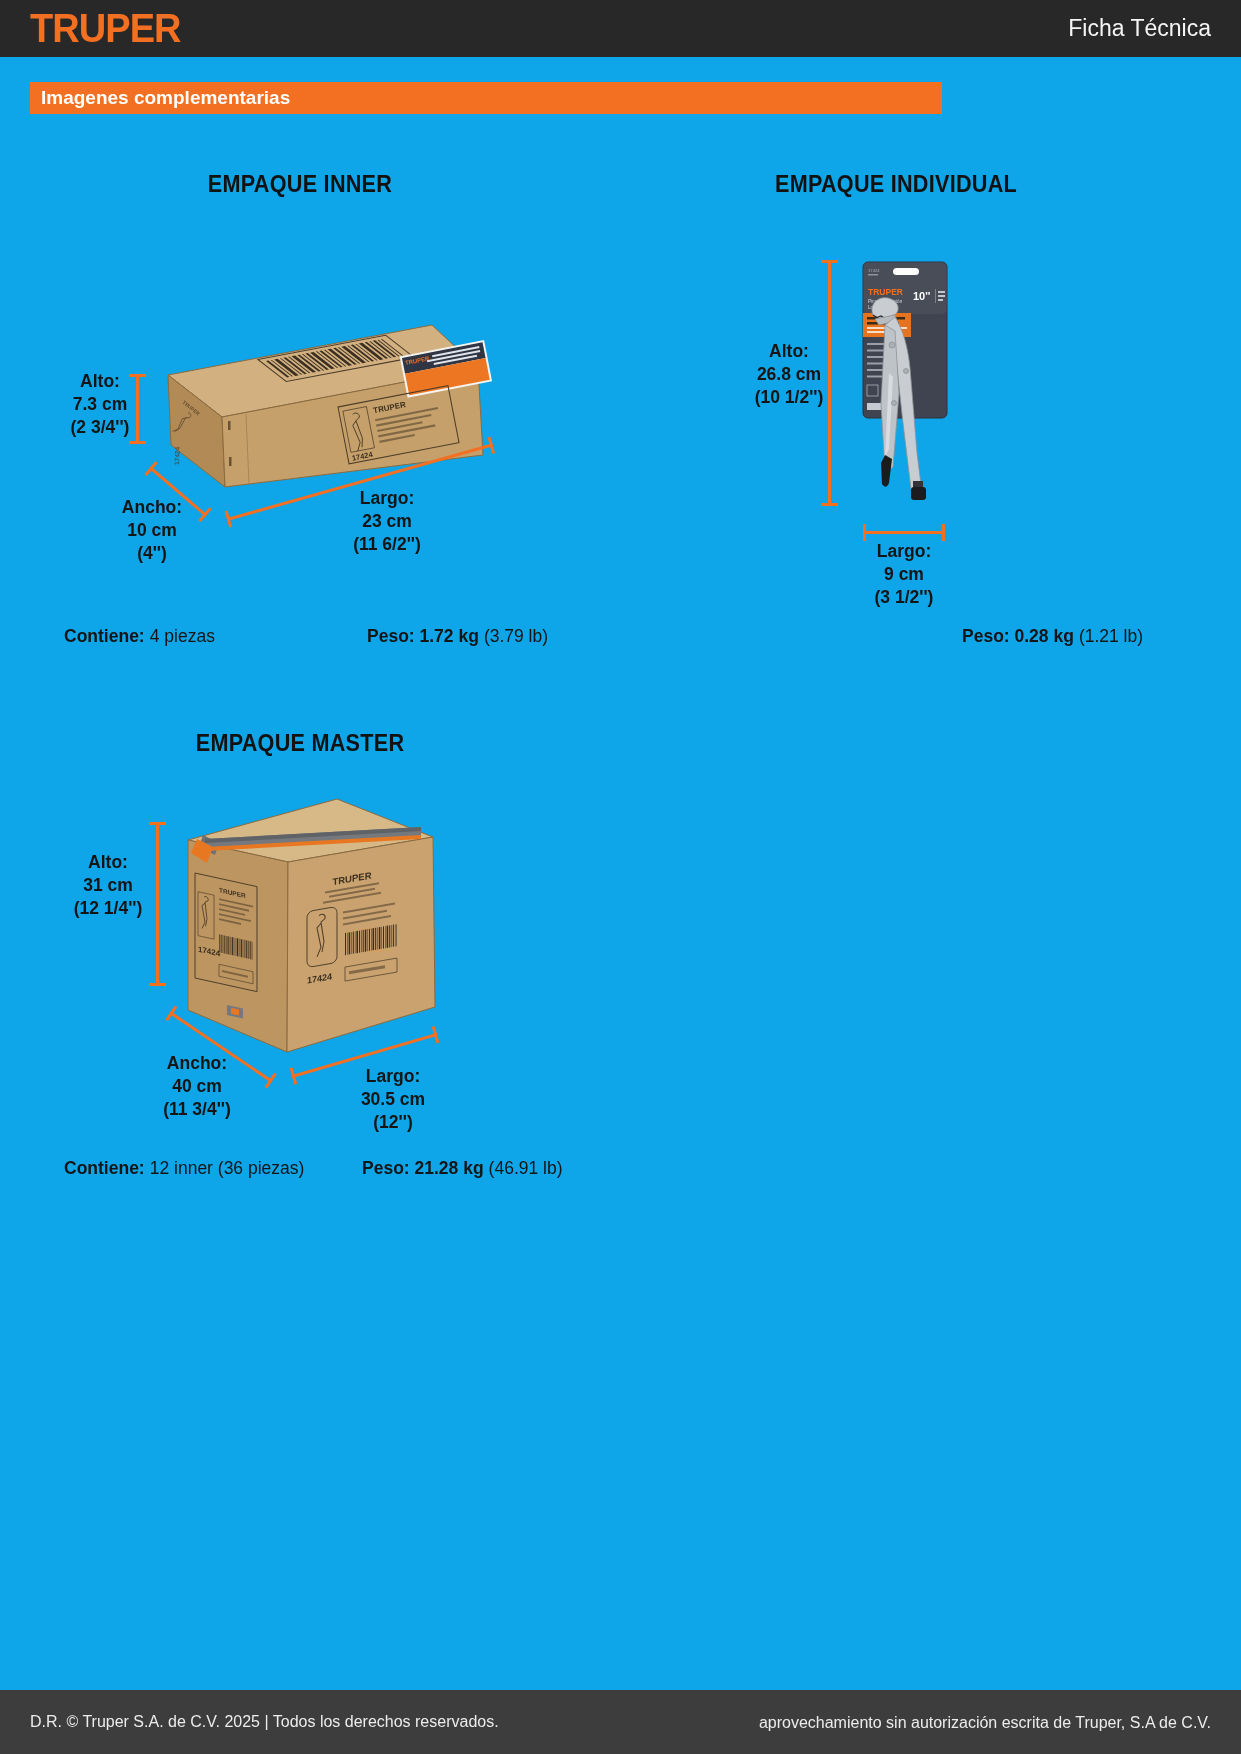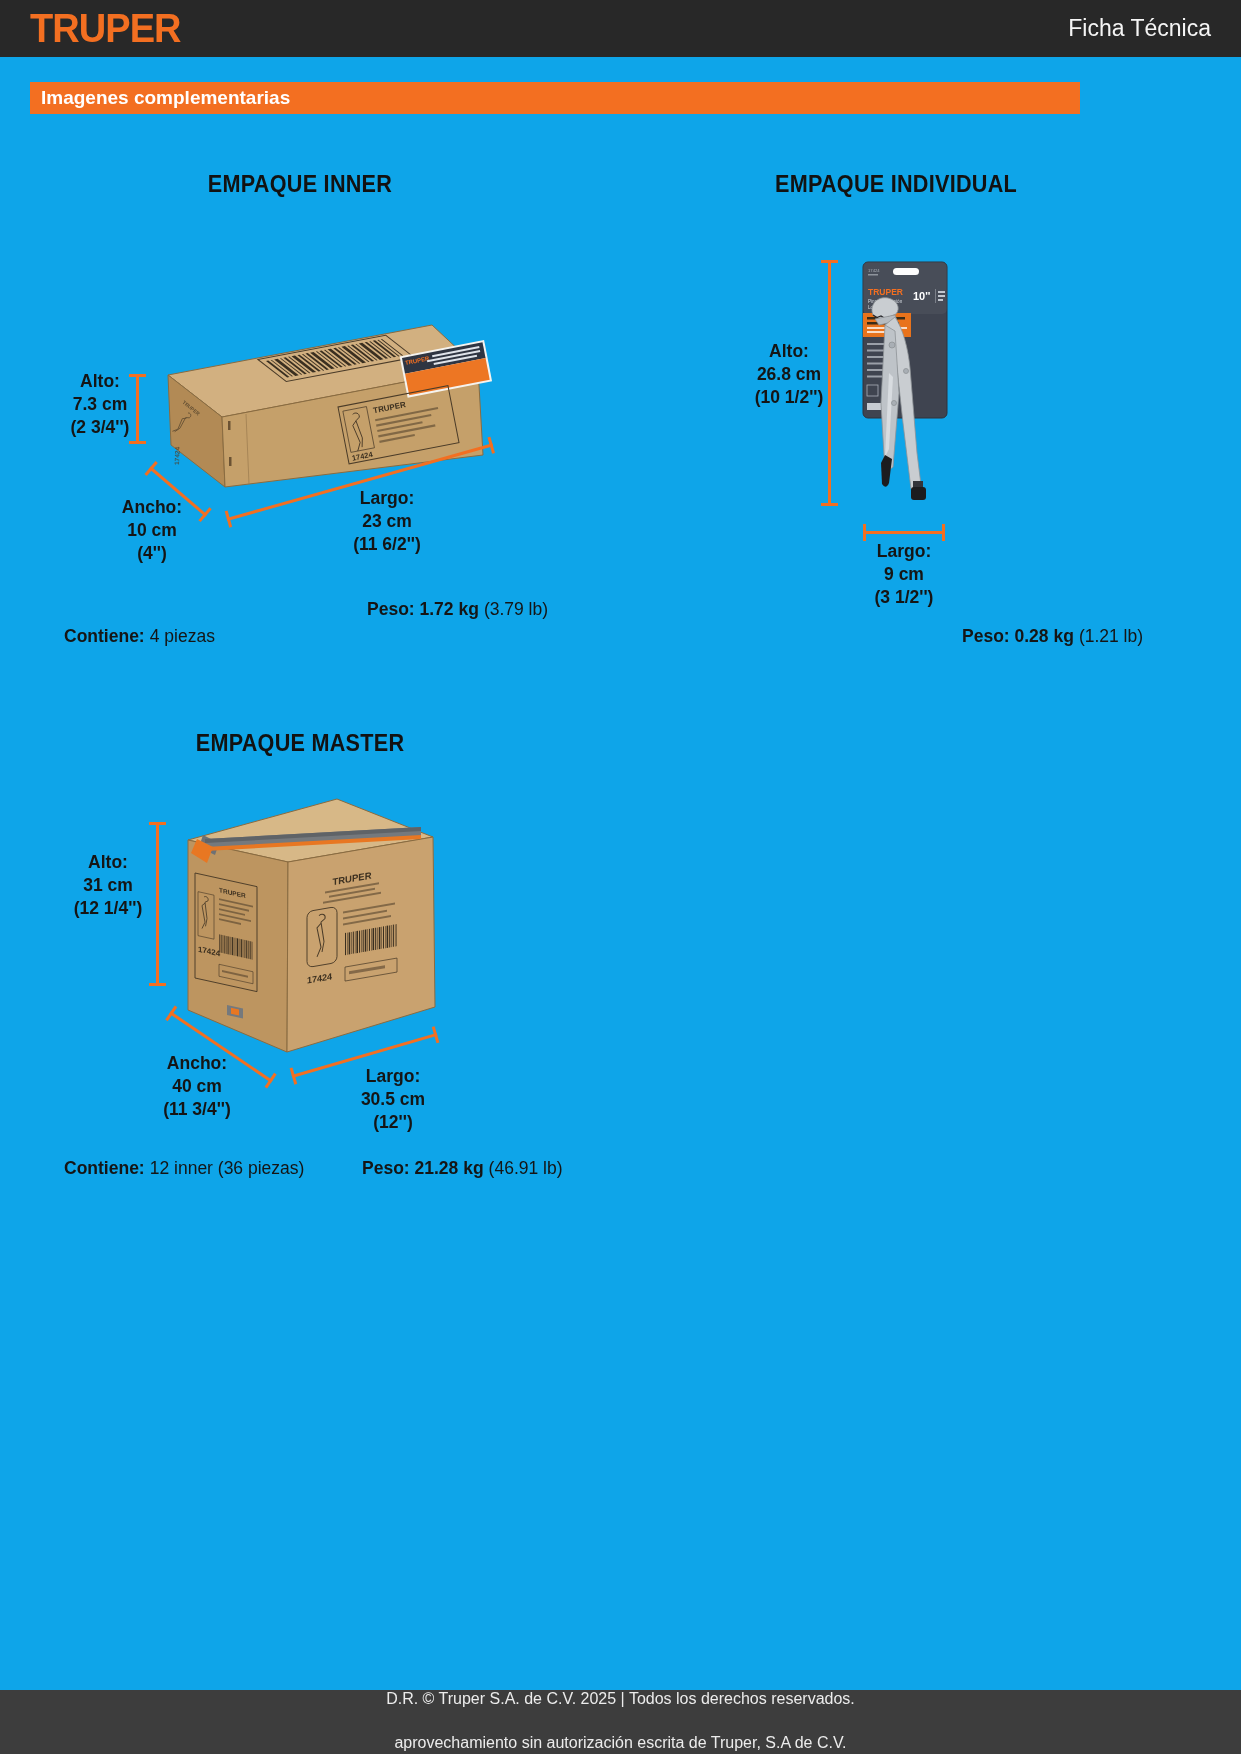--- a/index.html
+++ b/index.html
@@ -13,21 +13,21 @@
         font-family:"Liberation Sans",sans-serif;overflow:hidden;margin:0 auto;}
 
   
   .topbar{position:absolute;top:0;left:0;right:0;height:57px;background:var(--header-bg);
           display:flex;align-items:center;justify-content:space-between;padding:0 30px;}
   .logo{font-size:40px;font-weight:bold;letter-spacing:-1px;color:var(--orange);
         transform:scaleX(0.95);transform-origin:left center;}
   .doc-title{font-size:23px;color:#f5f5f5;}
 
   
-  .section-bar{position:absolute;left:30px;top:82px;width:1050px;height:32px;background:var(--orange);
+  .section-bar{position:absolute;left:30px;top:82px;width:912px;height:32px;background:var(--orange);
                color:#fff;font-weight:bold;font-size:19px;display:flex;align-items:center;padding-left:11px;}
 
   .pack-title{position:absolute;white-space:nowrap;transform:translateX(-50%) scaleX(0.9);
               font-size:24px;font-weight:bold;color:#121212;letter-spacing:0.3px;}
 
   .illus{position:absolute;}
   svg text{font-family:"Liberation Sans",sans-serif;}
 
   
   .dim{position:absolute;background:var(--orange);}
@@ -44,21 +44,21 @@
 
   .dim-label{position:absolute;transform:translateX(-50%);text-align:center;font-weight:bold;
              font-size:17.5px;line-height:23px;color:#151515;white-space:nowrap;}
 
   .meta-row{position:absolute;font-size:17.5px;color:#151515;white-space:nowrap;}
   .meta-row .b{font-weight:bold;margin-right:5px;}
 
   
   .bottombar{position:absolute;left:0;top:1690px;width:100%;height:64px;background:var(--footer-bg);
              color:#ececec;display:flex;align-items:center;justify-content:space-between;
-             padding:0 30px;font-size:16px;flex-direction:column;}
+             padding:0 30px;font-size:16px;}
   .foot-right{text-align:right;line-height:23px;}
 </style>
 </head>
 <body>
 
 <div class="page">
 
   <header class="topbar">
     <div class="logo">TRUPER</div>
     <div class="doc-title">Ficha Técnica</div>
@@ -135,21 +135,21 @@
   <div class="dim dim-diag" style="left:227px;top:518px;width:276px;transform:rotate(-15.7deg);"></div>
   <div class="dim-label" style="left:387px;top:487px;">
     <div>Largo:</div>
     <div>23 cm</div>
     <div>(11 6/2'')</div>
   </div>
 
   <div class="meta-row" style="left:64px;top:626px;">
     <span class="b">Contiene:</span><span>4 piezas</span>
   </div>
-  <div class="meta-row" style="left:367px;top:599px;">
+  <div class="meta-row" style="left:367px;top:626px;">
     <span class="b">Peso: 1.72 kg</span><span>(3.79 lb)</span>
   </div>
 
   <h2 class="pack-title" style="left:896px;top:170px;">EMPAQUE INDIVIDUAL</h2>
 
   <svg class="illus" style="left:845px;top:253px;width:115px;height:260px;" viewBox="0 0 115 260">
 
     <rect x="18" y="9" width="84" height="156" rx="5" fill="#3F4450" stroke="#2e323c"></rect>
     <rect x="18" y="9" width="84" height="52" rx="5" fill="#ffffff" opacity="0.05"></rect>
     <rect x="48" y="15" width="26" height="7" rx="3.5" fill="#fdfdfd"></rect>

